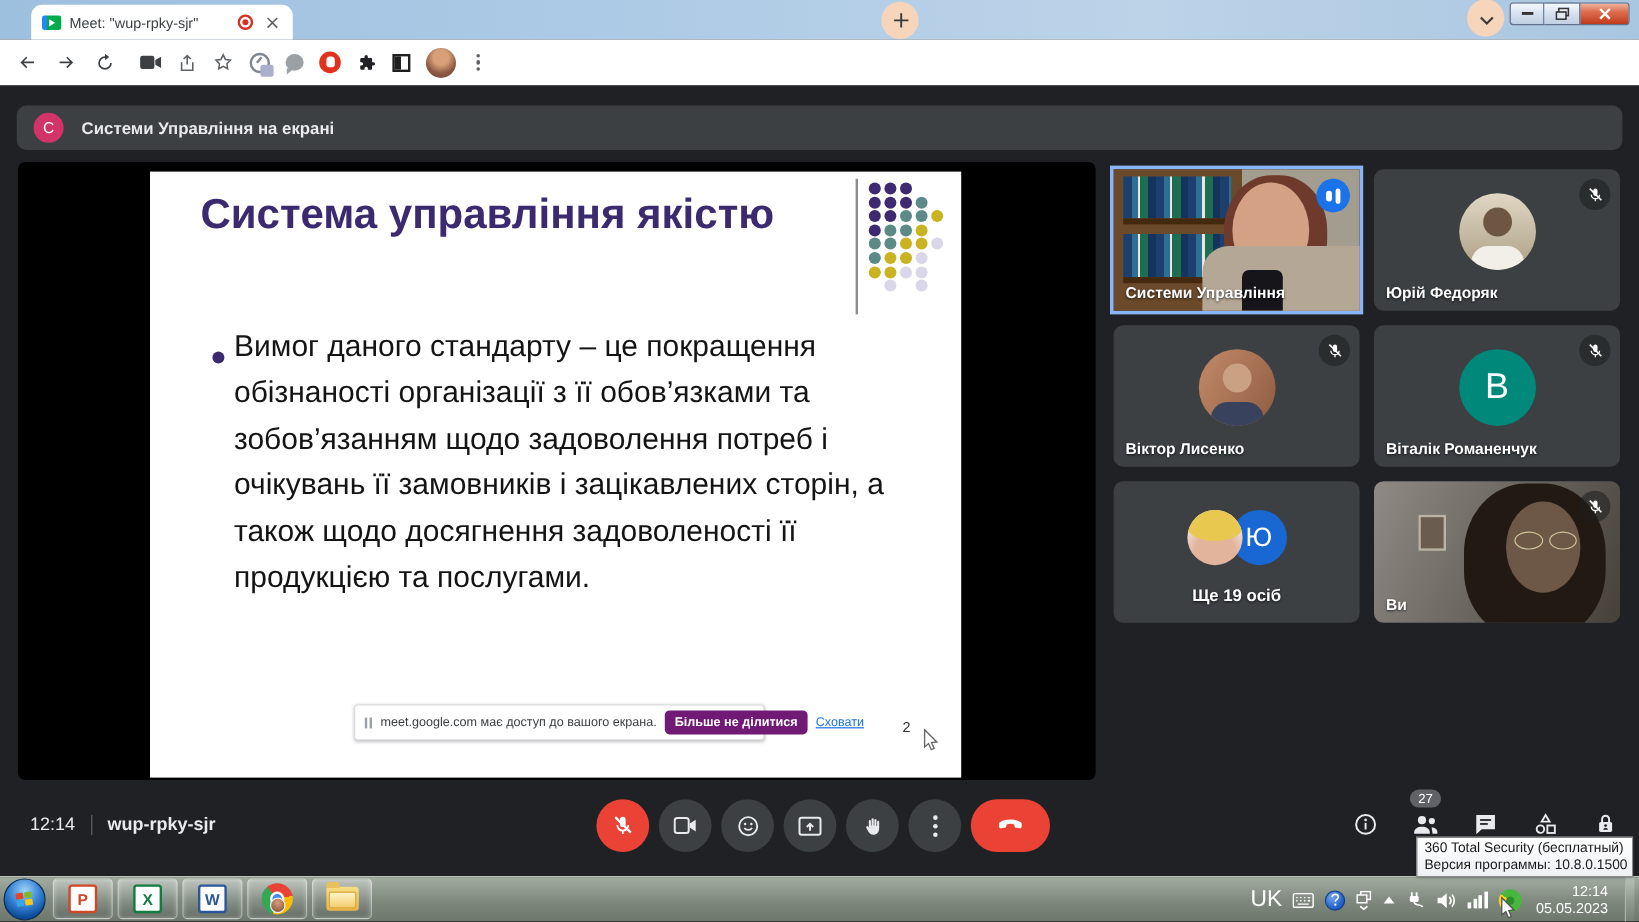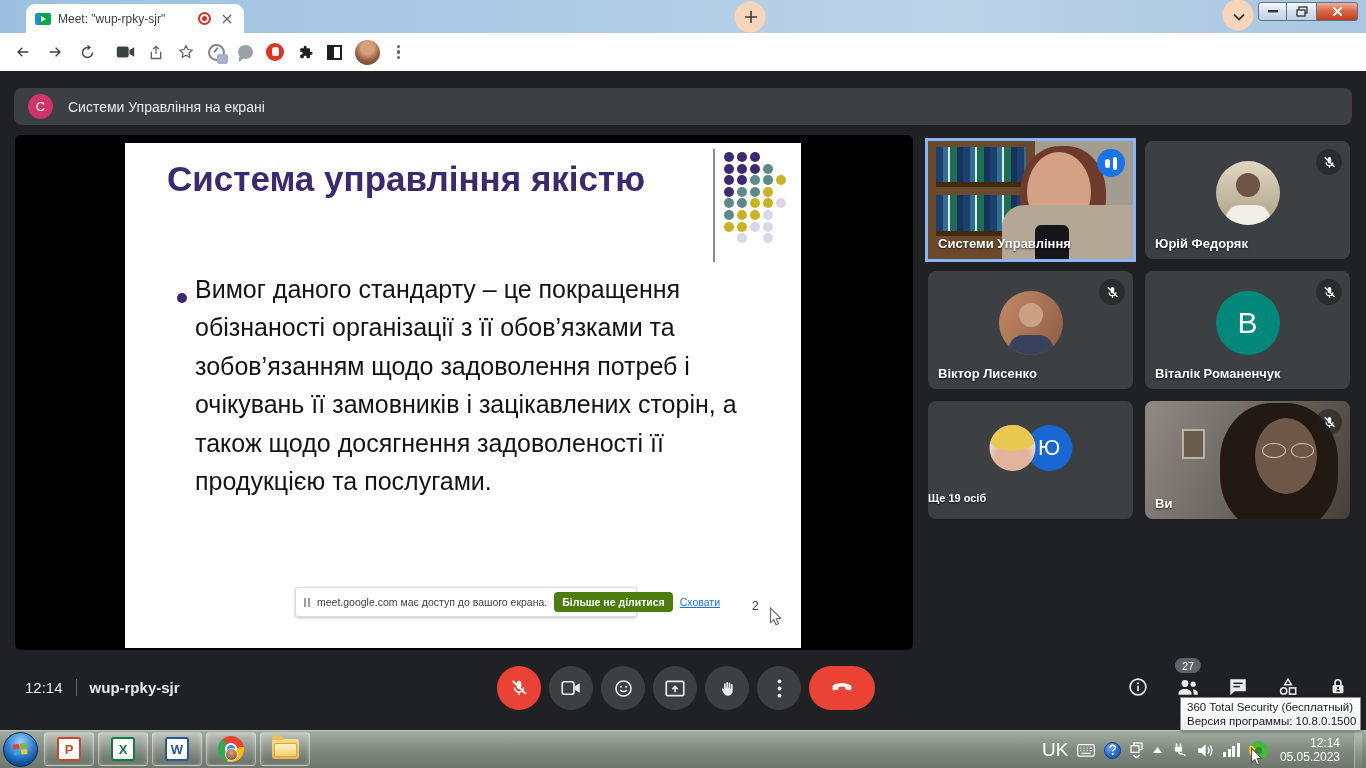--- a/index.html
+++ b/index.html
@@ -60,38 +60,38 @@
   .avatar-btn{width:25px;height:25px;border-radius:50%;
     background:radial-gradient(circle at 50% 32%,#d7a079 0 30%,#8d5a43 62%,#6e4334)}
   .menu-dots{display:flex;flex-direction:column;gap:2.5px;padding:0 4px}
   .menu-dots i{width:3.2px;height:3.2px;border-radius:50%;background:#5f6368}
 
   
   .banner{position:absolute;left:14px;top:88px;width:1338px;height:37px;background:#3c4043;
     border-radius:8px;display:flex;align-items:center;gap:15px;padding:0 14px;box-sizing:border-box}
   .banner-badge{width:25px;height:25px;border-radius:50%;background:#d23369;color:#fff;
     display:flex;align-items:center;justify-content:center;font-size:13px}
-  .banner-text{color:#e8eaed;font-size:14px;font-weight:normal}
+  .banner-text{color:#e8eaed;font-size:14px;font-weight:bold}
 
   
   .stage{position:absolute;left:15px;top:135px;width:898px;height:515px;background:#000;border-radius:6px}
   .slide{position:absolute;left:110px;top:8px;width:676px;height:505px;background:#fff;overflow:hidden}
   .slide-title{position:absolute;left:42px;top:16px;font-size:35px;font-weight:bold;color:#3b2a70}
   .dots-line{position:absolute;left:588px;top:6px;width:2px;height:113px;background:#8d8d8d}
   .dots{position:absolute;left:599px;top:9px;display:grid;grid-template-columns:repeat(5,13px);grid-auto-rows:11.6px}
   .dots i{width:10px;height:10px;border-radius:50%}
   .bullet-dot{position:absolute;left:52px;top:150px;width:10px;height:10px;border-radius:50%;background:#3b2a70}
   .slide-body{position:absolute;left:70px;top:127px;width:600px;font-size:25px;line-height:38.4px;color:#141414}
   .share-bar{position:absolute;left:170px;top:444px;width:342px;height:30px;background:#fff;
     border:1px solid #dadce0;border-radius:3px;box-shadow:0 1px 3px rgba(0,0,0,.25);
     display:flex;align-items:center;gap:7px;padding:0 8px;box-sizing:border-box}
   .share-pause{display:flex;gap:2px}
   .share-pause i{width:2px;height:9px;background:#9aa0a6}
   .share-msg{font-size:10.5px;color:#3c4043;white-space:nowrap}
-  .share-btn{background:#4d7c0f;color:#fff;font-size:10.5px;font-weight:bold;border-radius:4px;
+  .share-btn{background:#701a75;color:#fff;font-size:10.5px;font-weight:bold;border-radius:4px;
     padding:4px 8px;white-space:nowrap}
   .share-link{font-size:10.5px;color:#1a73e8;text-decoration:underline;white-space:nowrap}
   .page-num{position:absolute;left:627px;top:456px;font-size:12px;color:#333}
 
   
   .tiles{position:absolute;left:928px;top:141px;display:grid;grid-template-columns:205px 205px;
     grid-auto-rows:118px;gap:12px}
   .tile{position:relative;background:#3c4043;border-radius:8px;overflow:hidden}
   .tile.speaking{box-shadow:0 0 0 3px #8ab4f8;border-radius:0}
   .name{position:absolute;left:10px;bottom:8px;color:#fff;font-size:13px;font-weight:bold;
@@ -133,21 +133,21 @@
   .scene-s .gl{position:absolute;right:17.5%;top:36%;width:52px;height:15px;display:flex;gap:5px}
   .scene-s .gl i{flex:1;border:1.6px solid #cfc49a;border-radius:50%}
   
   .ovf{position:absolute;left:50%;top:40%;transform:translate(-50%,-50%);display:flex;align-items:center}
   .ovf-photo{width:46px;height:46px;border-radius:50%;position:relative;overflow:hidden;
     background:radial-gradient(circle at 50% 80%,#e2b49c 0 40%,#f0e3d6 70%)}
   .ovf-photo::before{content:"";position:absolute;top:-4px;left:-2px;width:50px;height:30px;
     border-radius:50%;background:#e8c84f}
   .ovf-letter{width:46px;height:46px;border-radius:50%;margin-left:-9px;display:flex;align-items:center;
     justify-content:center;color:#fff;font-size:22px;box-shadow:0 0 0 2px #3c4043}
-  .t-more .name{left:0;right:0;bottom:15px;font-size:11px}
+  .t-more .name{left:0;right:0;bottom:15px;text-align:center;font-size:14px}
 
   
   .meetbar{position:absolute;left:0;top:655px;width:1366px;height:75px;background:#202124}
   .mb-left{position:absolute;left:25px;top:24px;display:flex;align-items:center;gap:13px;color:#e8eaed;font-size:15px}
   .mb-left .sep{width:1px;height:17px;background:#5f6368}
   .mb-left .code{font-weight:bold}
   .controls{position:absolute;left:497px;top:11px;display:flex;align-items:center;gap:8px}
   .cbtn{width:44px;height:44px;border-radius:50%;background:#3c4043;display:flex;align-items:center;
     justify-content:center;color:#e8eaed}
   .cbtn.red{background:#ea4335}

